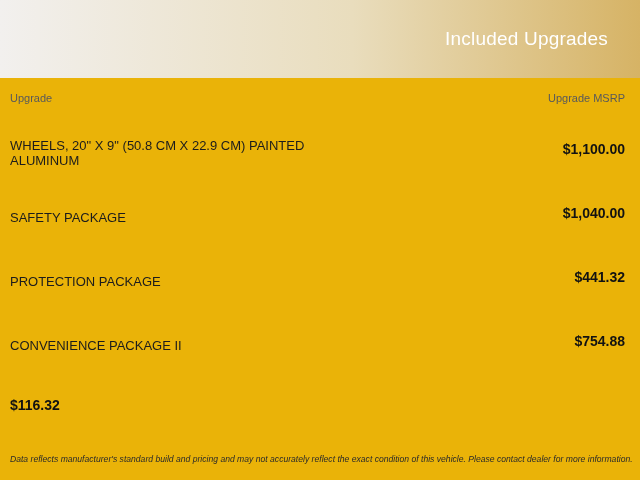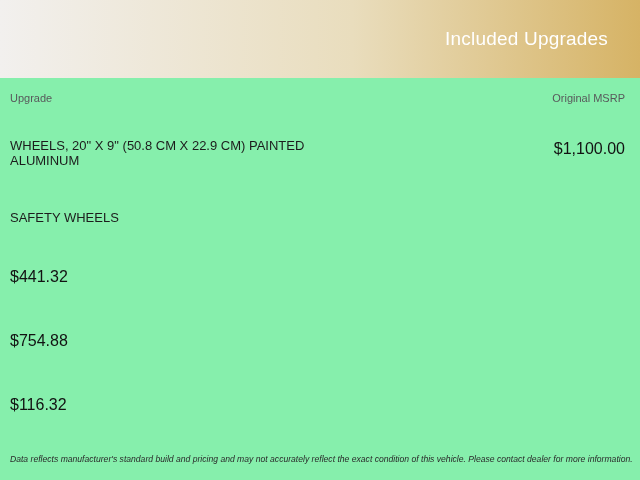--- a/index.html
+++ b/index.html
@@ -2,21 +2,21 @@
 <html><head>
 <meta charset="utf-8">
 <style>
   * { margin: 0; padding: 0; box-sizing: border-box; }
   html, body { background: #ffffff; }
   body {
     width: 640px; height: 480px;
     font-family: "Liberation Sans", "DejaVu Sans", sans-serif;
     overflow: hidden;
   }
-  .page { width: 640px; height: 480px; background: #86efac; position: relative; }
+  .page { width: 640px; height: 480px; background: #eab308; position: relative; }
 
   
   .hero {
     height: 78px;
     background: linear-gradient(to right, #f2f0ee 0%, #e9ddbd 55%, #d6b365 100%);
     display: flex;
     align-items: center;
     justify-content: flex-end;
     padding-right: 32px;
   }
@@ -49,22 +49,22 @@
     align-items: center;
     padding: 0 15px 0 10px;
   }
   .row-name {
     font-size: 13px;
     line-height: 15px;
     color: #1c1c1c;
     max-width: 310px;
   }
   .row-price {
-    font-size: 16px;
-    font-weight: 400;
+    font-size: 14px;
+    font-weight: 700;
     color: #121212;
     position: relative;
     top: -4px;
     white-space: nowrap;
   }
 
   
   .disclaimer {
     margin-top: 13px;
     padding: 0 10px;
@@ -78,35 +78,38 @@
 <body>
 
 <div class="page">
 
   <div class="hero">
     <div class="hero-title">Included Upgrades</div>
   </div>
 
   <div class="table-head">
     <div class="col-label">Upgrade</div>
-    <div class="col-label">Original MSRP</div>
+    <div class="col-label">Upgrade MSRP</div>
   </div>
 
   <div class="rows">
     <div class="row">
       <div class="row-name">WHEELS, 20" X 9" (50.8 CM X 22.9 CM) PAINTED ALUMINUM</div>
       <div class="row-price">$1,100.00</div>
     </div>
     <div class="row">
-      <div class="row-name">SAFETY WHEELS</div>
+      <div class="row-name">SAFETY PACKAGE</div>
+      <div class="row-price">$1,040.00</div>
     </div>
     <div class="row">
+      <div class="row-name">PROTECTION PACKAGE</div>
       <div class="row-price">$441.32</div>
     </div>
     <div class="row">
+      <div class="row-name">CONVENIENCE PACKAGE II</div>
       <div class="row-price">$754.88</div>
     </div>
     <div class="row">
       <div class="row-price">$116.32</div>
     </div>
   </div>
 
   <div class="disclaimer">Data reflects manufacturer's standard build and pricing and may not accurately reflect the exact condition of this vehicle. Please contact dealer for more information.</div>
 
 </div>

